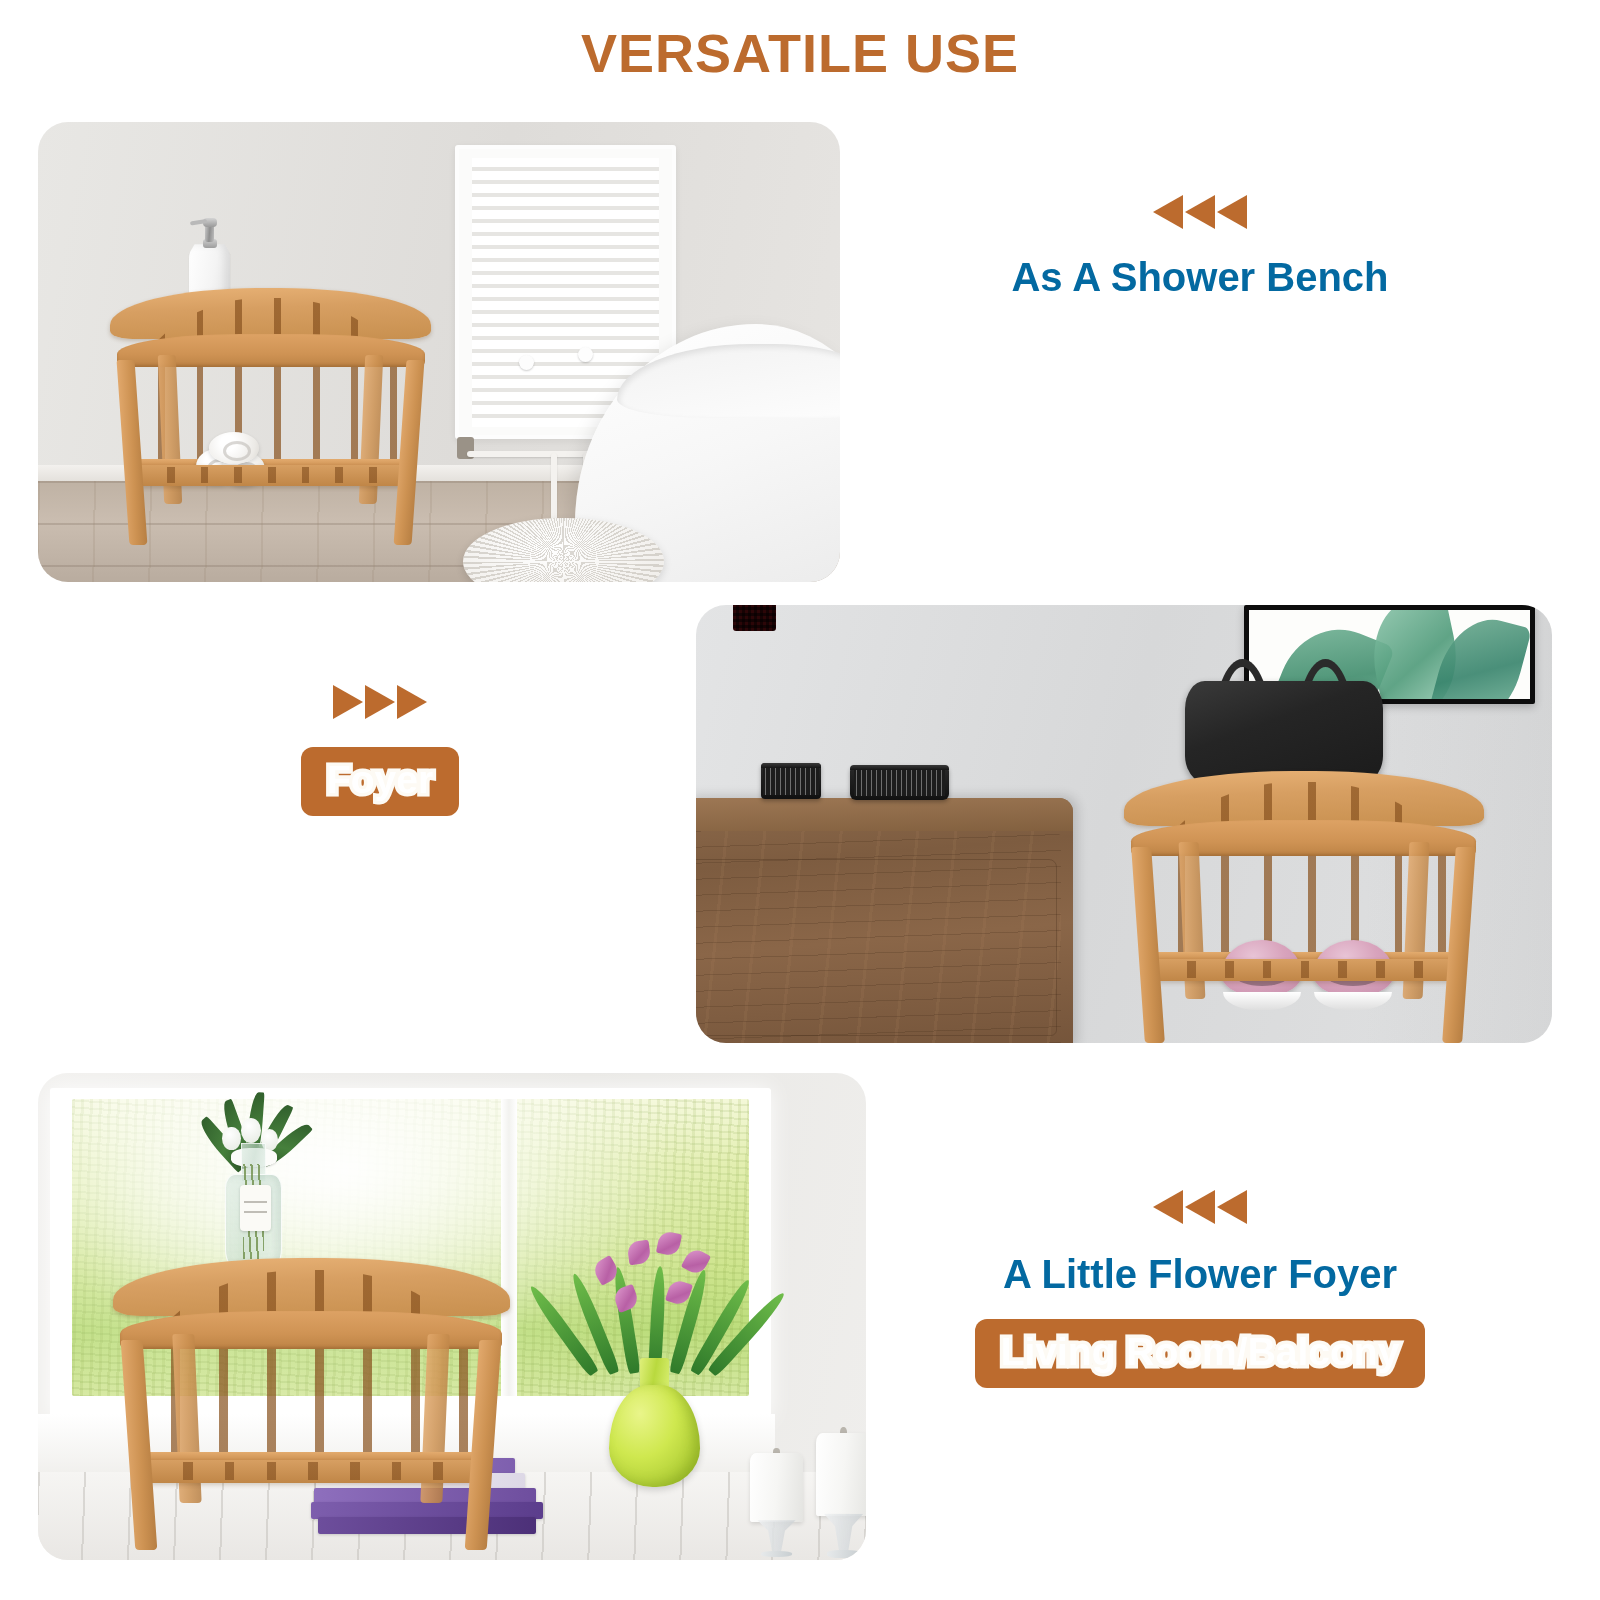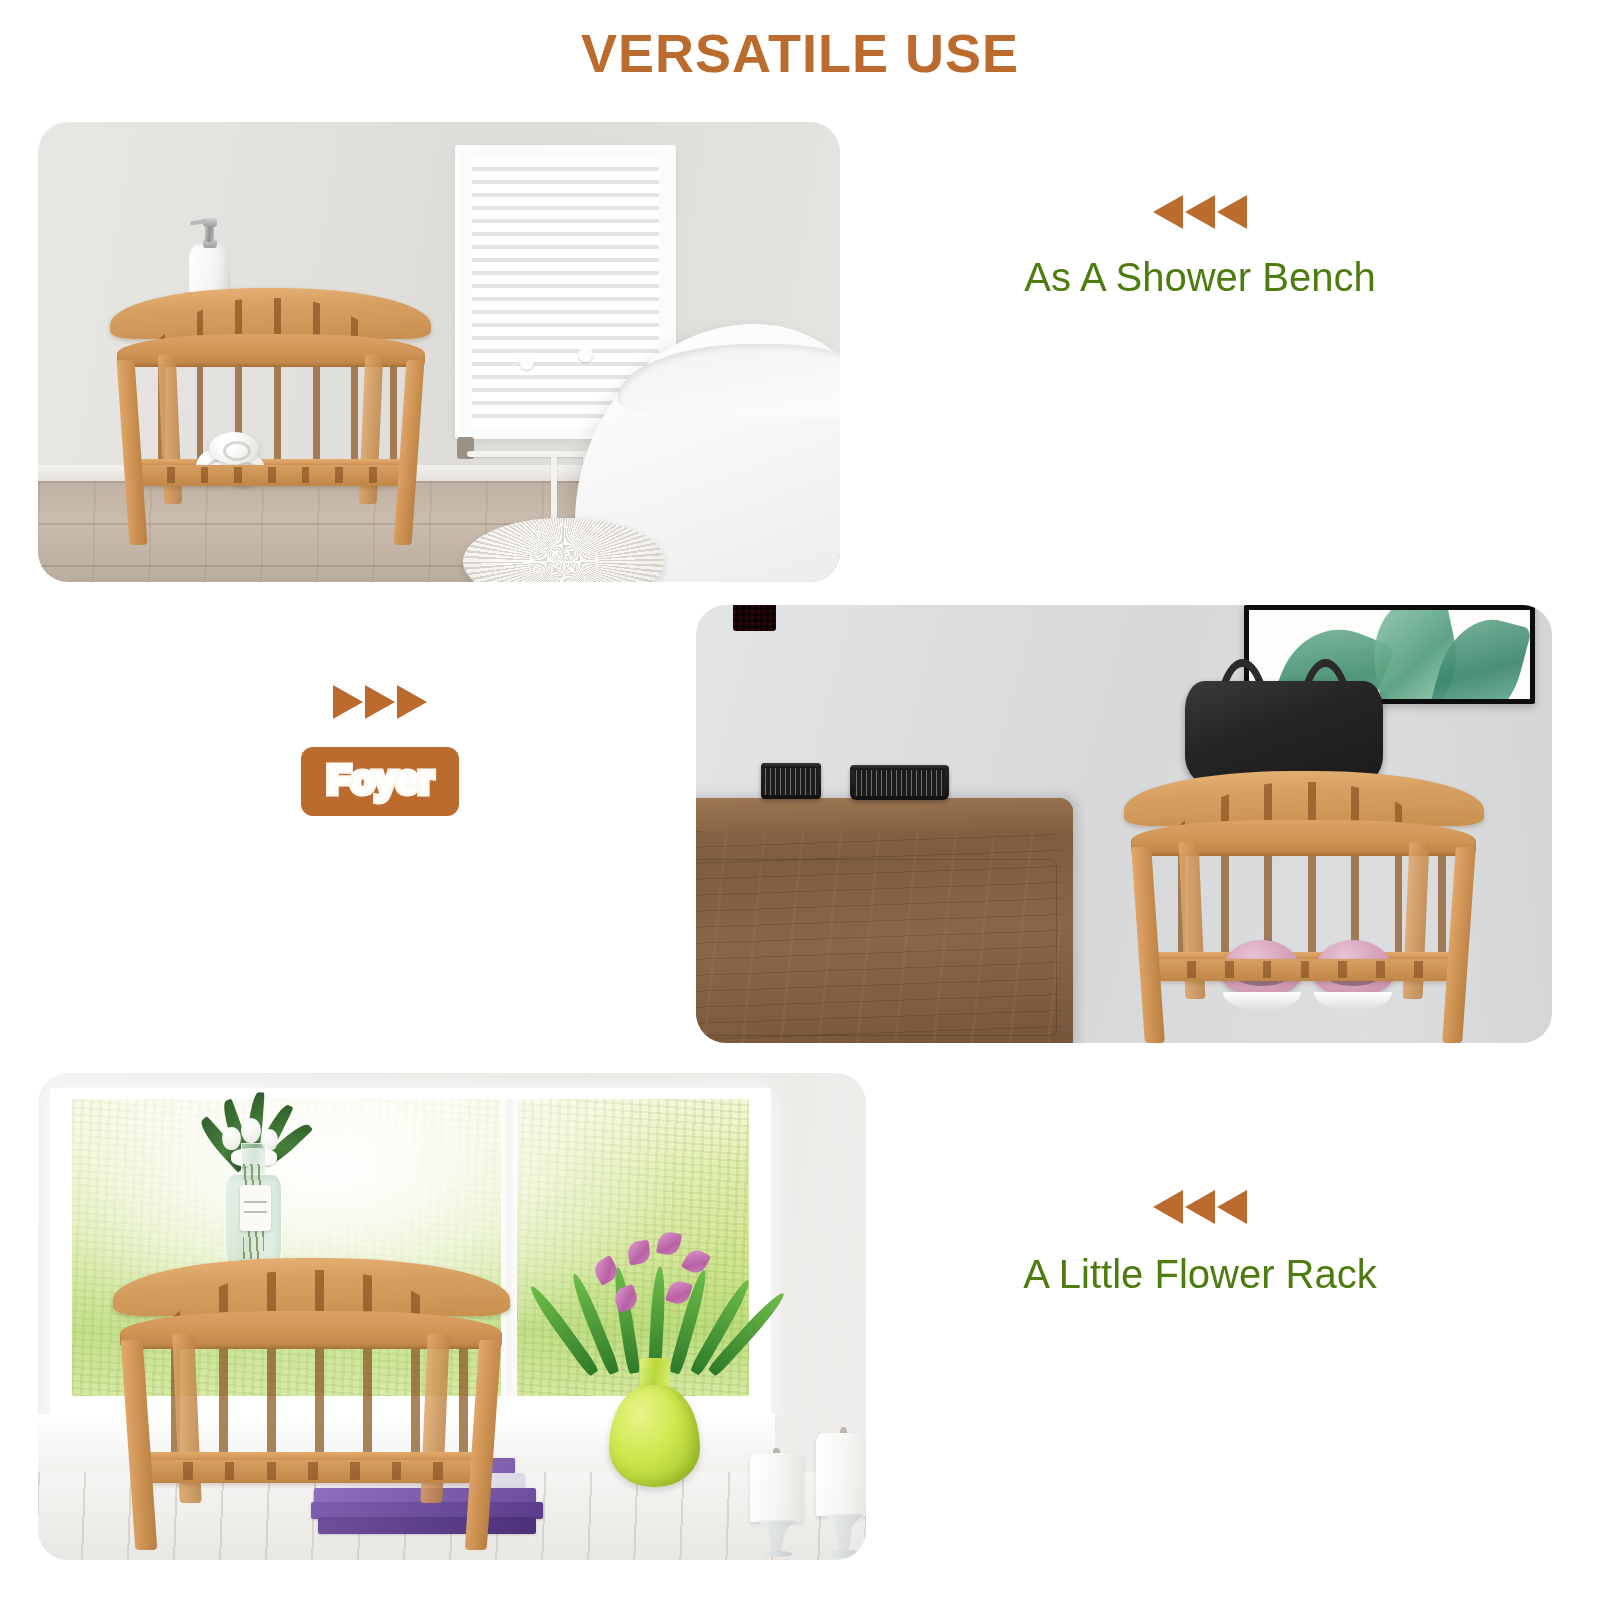--- a/index.html
+++ b/index.html
@@ -269,21 +269,21 @@
   
   .caption{ position:absolute; }
   .arrows{ display:flex; gap:2px; align-items:center; }
   .arrow{ width:0; height:0; }
   .arrow-left{
       border-top:17px solid transparent; border-bottom:17px solid transparent;
       border-right:30px solid #bc6b2e; }
   .arrow-right{
       border-top:17px solid transparent; border-bottom:17px solid transparent;
       border-left:30px solid #bc6b2e; }
-  .cap-title{ font-size:40px; font-weight:normal; color:#4d7c0f; white-space:nowrap; }
+  .cap-title{ font-size:40px; font-weight:bold; color:#0369a1; white-space:nowrap; }
   .badge{ display:inline-block; background:#bc6b2e; border-radius:12px;
       padding:11px 26px 14px; }
   .badge-text{ font-size:39px; font-weight:bold; color:#ffffff; white-space:nowrap;
       -webkit-text-stroke:7px #fdfaf4; paint-order:stroke fill; }
 
   #caption-bathroom{ left:960px; top:195px; width:480px; text-align:center; }
   #caption-bathroom .arrows{ justify-content:center; margin-bottom:26px; }
   #caption-bathroom .cap-title{ margin-bottom:22px; }
 
   #caption-foyer{ left:150px; top:685px; width:460px; text-align:center; }
@@ -503,14 +503,17 @@
     <div class="bench-leg fr"></div>
   </div>
 </div>
 
 <div class="caption" id="caption-living">
   <div class="arrows">
     <span class="arrow arrow-left"></span>
     <span class="arrow arrow-left"></span>
     <span class="arrow arrow-left"></span>
   </div>
-  <div class="cap-title">A Little Flower Rack</div>
+  <div class="cap-title">A Little Flower Foyer</div>
+  <div class="badge">
+    <span class="badge-text">Living Room/Balcony</span>
+  </div>
 </div>
 
 </body></html>

